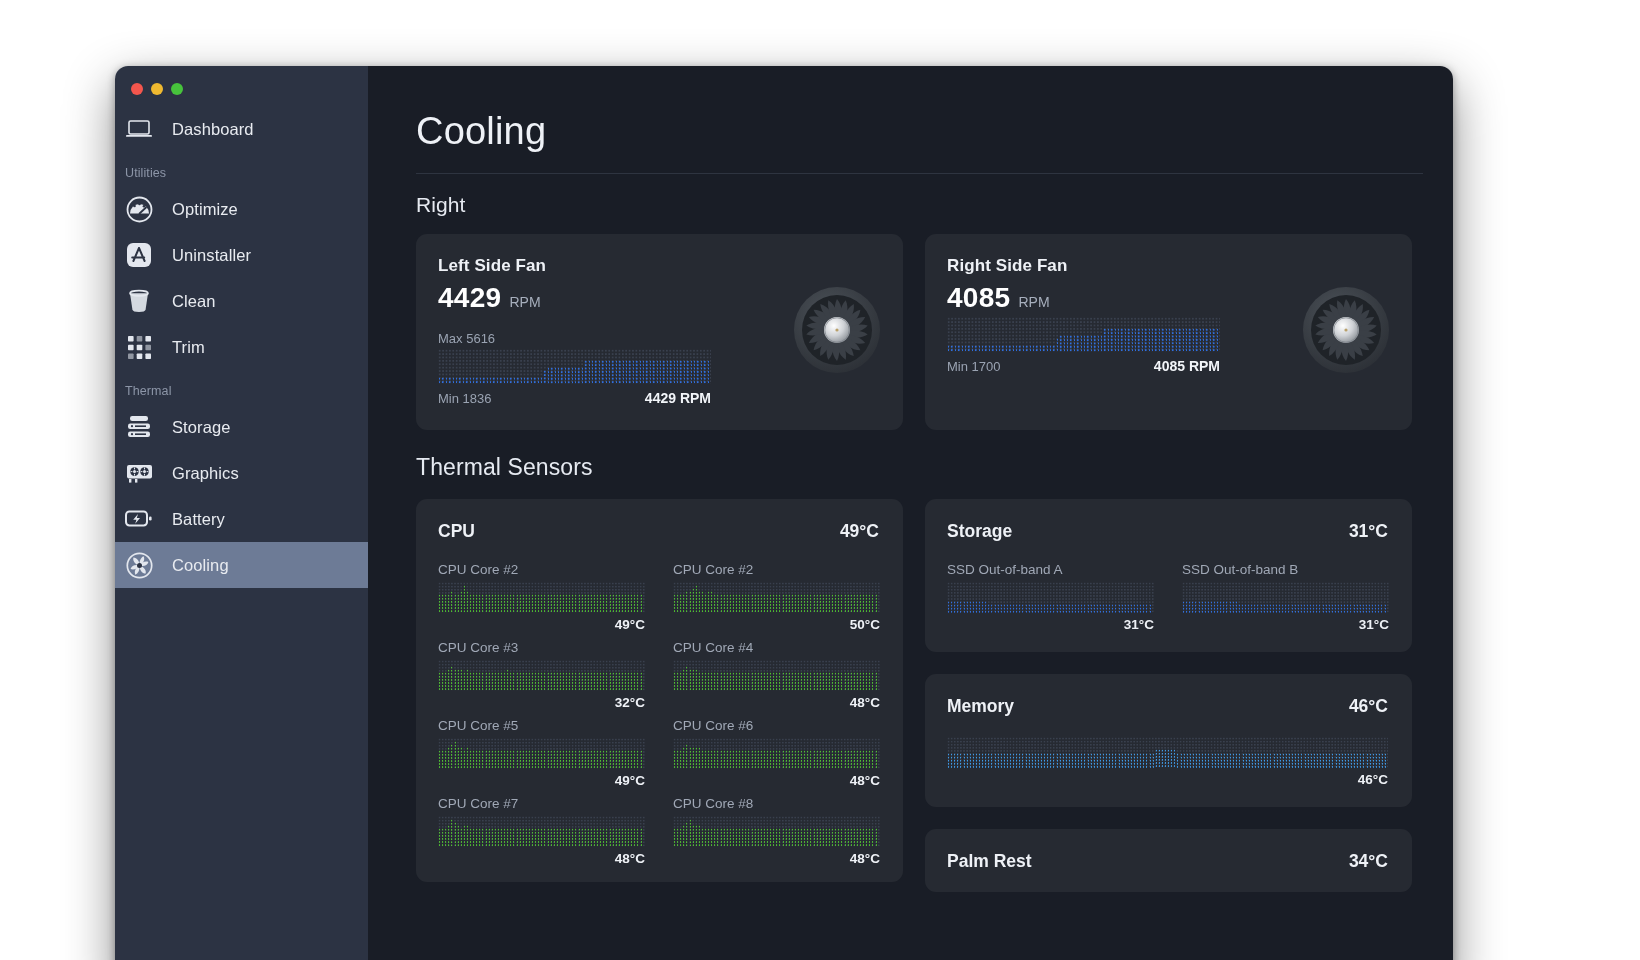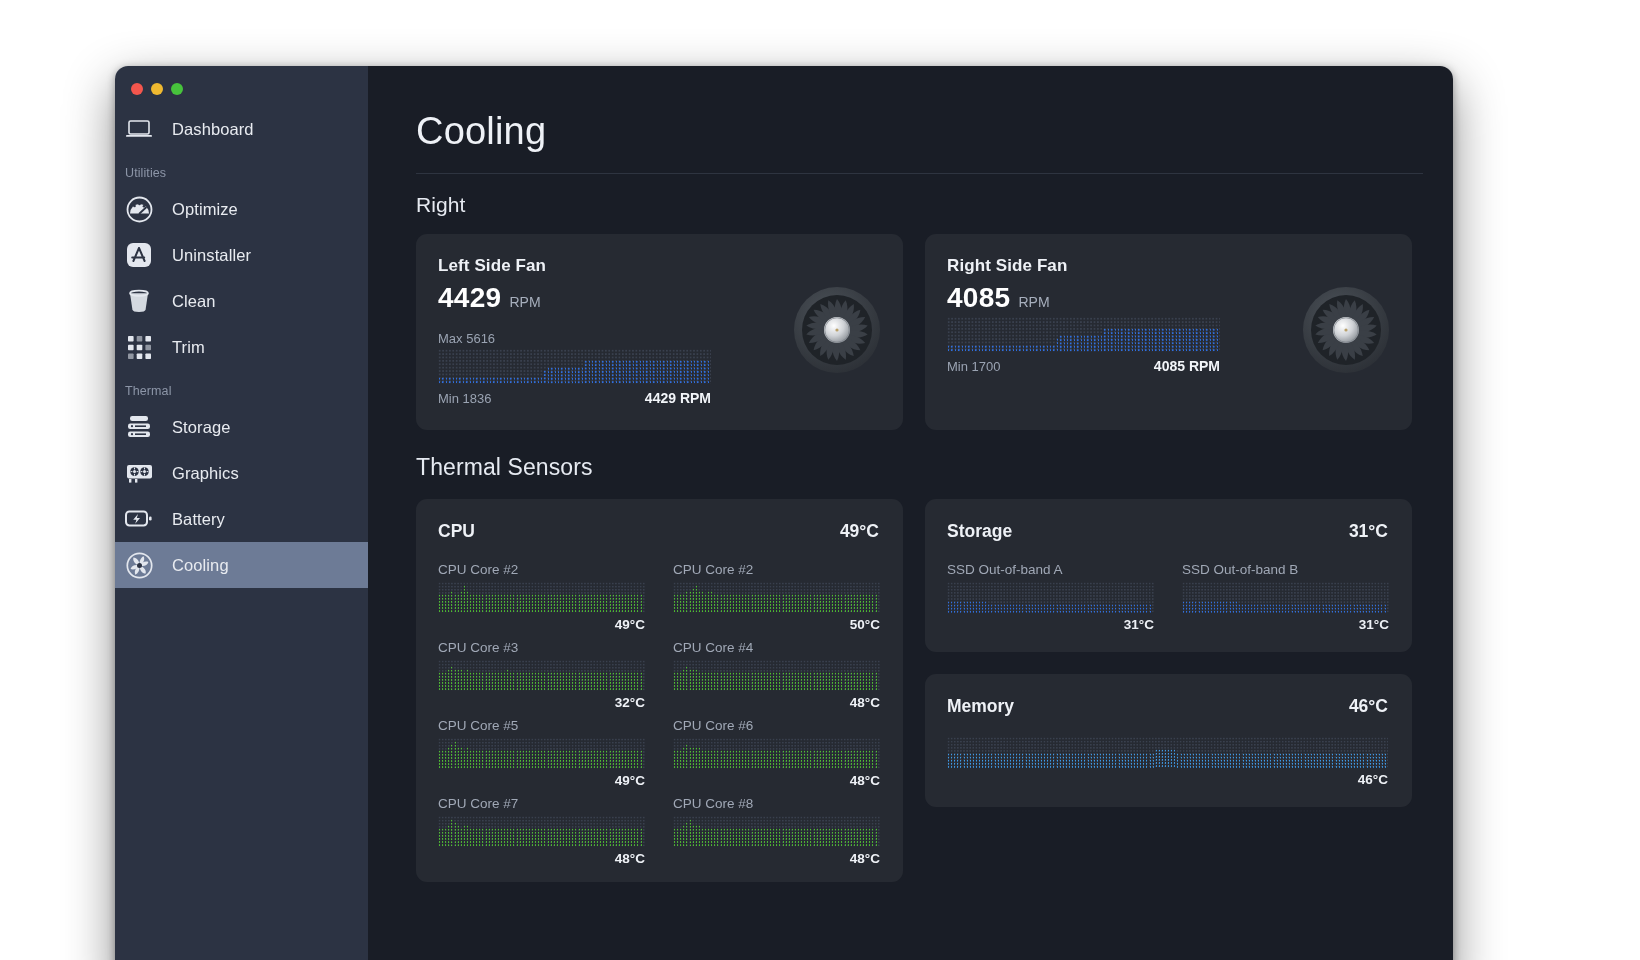--- a/index.html
+++ b/index.html
@@ -1541,18 +1541,24 @@
                       <div style="position: absolute; left: 427.8px; width: 3.1px; bottom: 0px; height: 15.5px; background-image: radial-gradient(rgb(61, 154, 232) 45%, transparent 47%); background-size: 3.1px 3.1px; background-position: 0px 100%;"></div>
                       <div style="position: absolute; left: 430.9px; width: 3.1px; bottom: 0px; height: 15.5px; background-image: radial-gradient(rgb(61, 154, 232) 45%, transparent 47%); background-size: 3.1px 3.1px; background-position: 0px 100%;"></div>
                       <div style="position: absolute; left: 434px; width: 3.1px; bottom: 0px; height: 15.5px; background-image: radial-gradient(rgb(61, 154, 232) 45%, transparent 47%); background-size: 3.1px 3.1px; background-position: 0px 100%;"></div>
                       <div style="position: absolute; left: 437.1px; width: 3.1px; bottom: 0px; height: 15.5px; background-image: radial-gradient(rgb(61, 154, 232) 45%, transparent 47%); background-size: 3.1px 3.1px; background-position: 0px 100%;"></div>
                     </div>
                   </div>
                   <div class="sensor-val">46°C</div>
                 </div>
               </div>
             </div>
+            <div class="card">
+              <div class="card-head">
+                <span class="name">Palm Rest</span>
+                <span class="temp">34°C</span>
+              </div>
+            </div>
           </div>
       </div>
 
     </div>
   </div>
 </div>
 
 </body></html>

